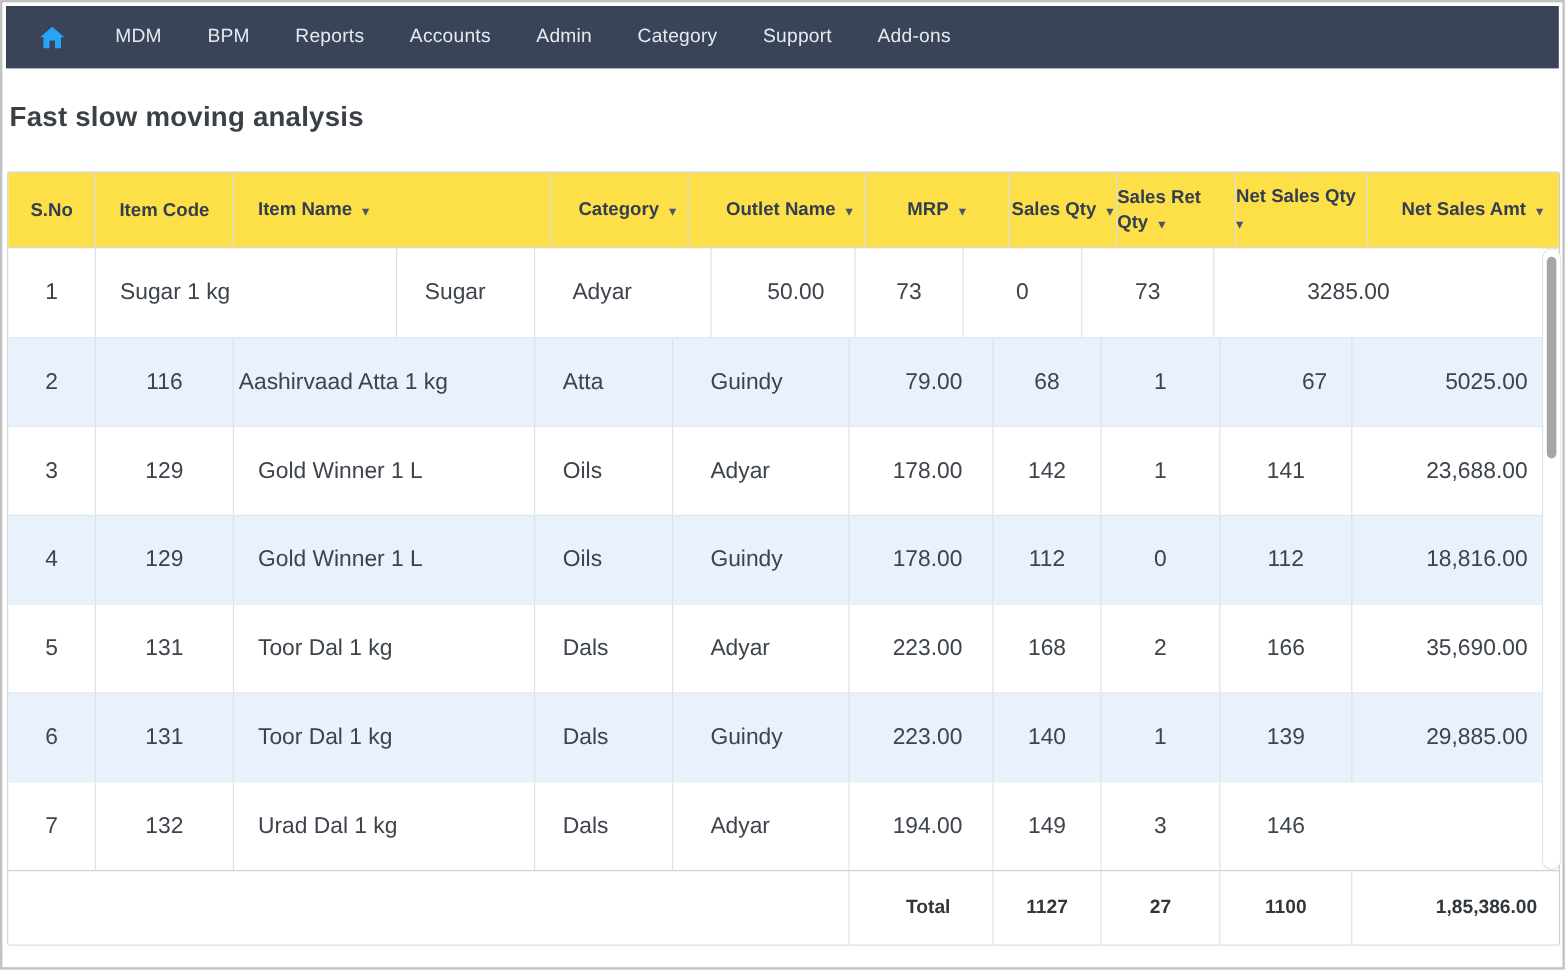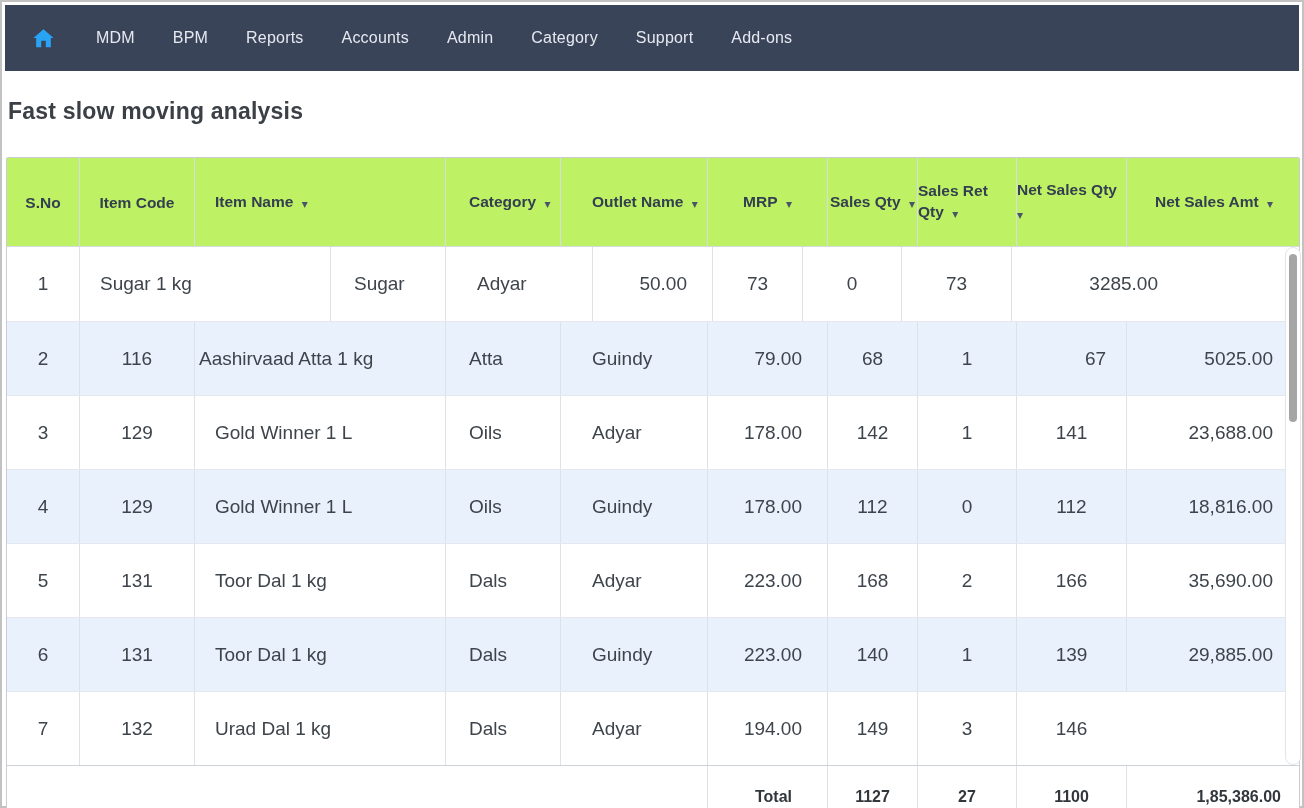--- a/index.html
+++ b/index.html
@@ -2,36 +2,36 @@
 <html><head>
 <meta charset="utf-8">
 <style>
   * { margin:0; padding:0; box-sizing:border-box; }
   html,body { width:1304px; height:808px; background:#ffffff; overflow:hidden;
     font-family:"Liberation Sans","DejaVu Sans",sans-serif; }
   .frame { position:absolute; inset:0; width:1304px; height:808px;
     border:2px solid #c2c2c2; background:#ffffff; padding:3px; }
 
   
-  .topnav { height:66px; background:#3a4459; display:flex; align-items:center;
+  .topnav { height:52px; background:#3a4459; display:flex; align-items:center;
     padding:0 18px; }
   .home-btn { width:40px; display:flex; align-items:center; justify-content:center;
     margin-right:14px; cursor:pointer; }
   .nav-items { display:flex; list-style:none; }
   .nav-item { color:#e6e9f0; font-size:16px; font-weight:500; padding:13px 19px;
     cursor:pointer; letter-spacing:.2px; }
 
   
   .page-title { color:#3a4045; font-size:23px; font-weight:700; margin:25px 0 0 3px;
     line-height:30px; letter-spacing:.2px; }
 
   
   .table-wrap { width:1294px; margin:31px 0 0 1px; border:1px solid #c9cdd3;
     border-radius:2px; background:#fff; }
-  .thead { display:flex; height:89px; background:#bef264; border-bottom:1px solid #d5dae1; }
+  .thead { display:flex; height:63px; background:#fde047; border-bottom:1px solid #d5dae1; }
   .th { display:flex; align-items:center; justify-content:center; text-align:center;
     color:#333e50; font-size:15.5px; font-weight:700; line-height:21px; }
   .th + .th { border-left:1px solid #d8dde4; }
   .th .lbl { display:inline-block; text-align:left; }
   .caret { font-size:12px; color:#49546a; margin-left:5px; position:relative; top:1px; }
 
   .tbody { display:flex; }
   .rows { flex:1 1 auto; }
   .tr { display:flex; height:74px; background:#ffffff; }
   .tr:nth-child(even) { background:#e9f1fc; }
@@ -82,21 +82,21 @@
     <div class="thead" id="thead">
         <div class="th" style="width: 72px; flex: 0 0 72px;">
           <span class="lbl">S.No</span>
         </div>
         <div class="th" style="width: 115px; flex: 0 0 115px;">
           <span class="lbl">Item Code</span>
         </div>
         <div class="th al-l" style="width: 251px; flex: 0 0 251px; padding-left: 20px;">
           <span class="lbl">Item Name<span class="caret"> ▾</span></span>
         </div>
-        <div class="th al-l" style="width: 115px; flex: 0 0 115px; padding-left: 23px;">
+        <div class="th al-l" style="width: 115px; flex: 0 0 115px; padding-left: 23px; margin-left: 13px;">
           <span class="lbl">Category<span class="caret"> ▾</span></span>
         </div>
         <div class="th al-l" style="width: 147px; flex: 0 0 147px; padding-left: 31px;">
           <span class="lbl">Outlet Name<span class="caret"> ▾</span></span>
         </div>
         <div class="th" style="width: 120px; flex: 0 0 120px;">
           <span class="lbl">MRP<span class="caret"> ▾</span></span>
         </div>
         <div class="th" style="width: 90px; flex: 0 0 90px;">
           <span class="lbl">Sales Qty<span class="caret"> ▾</span></span>

